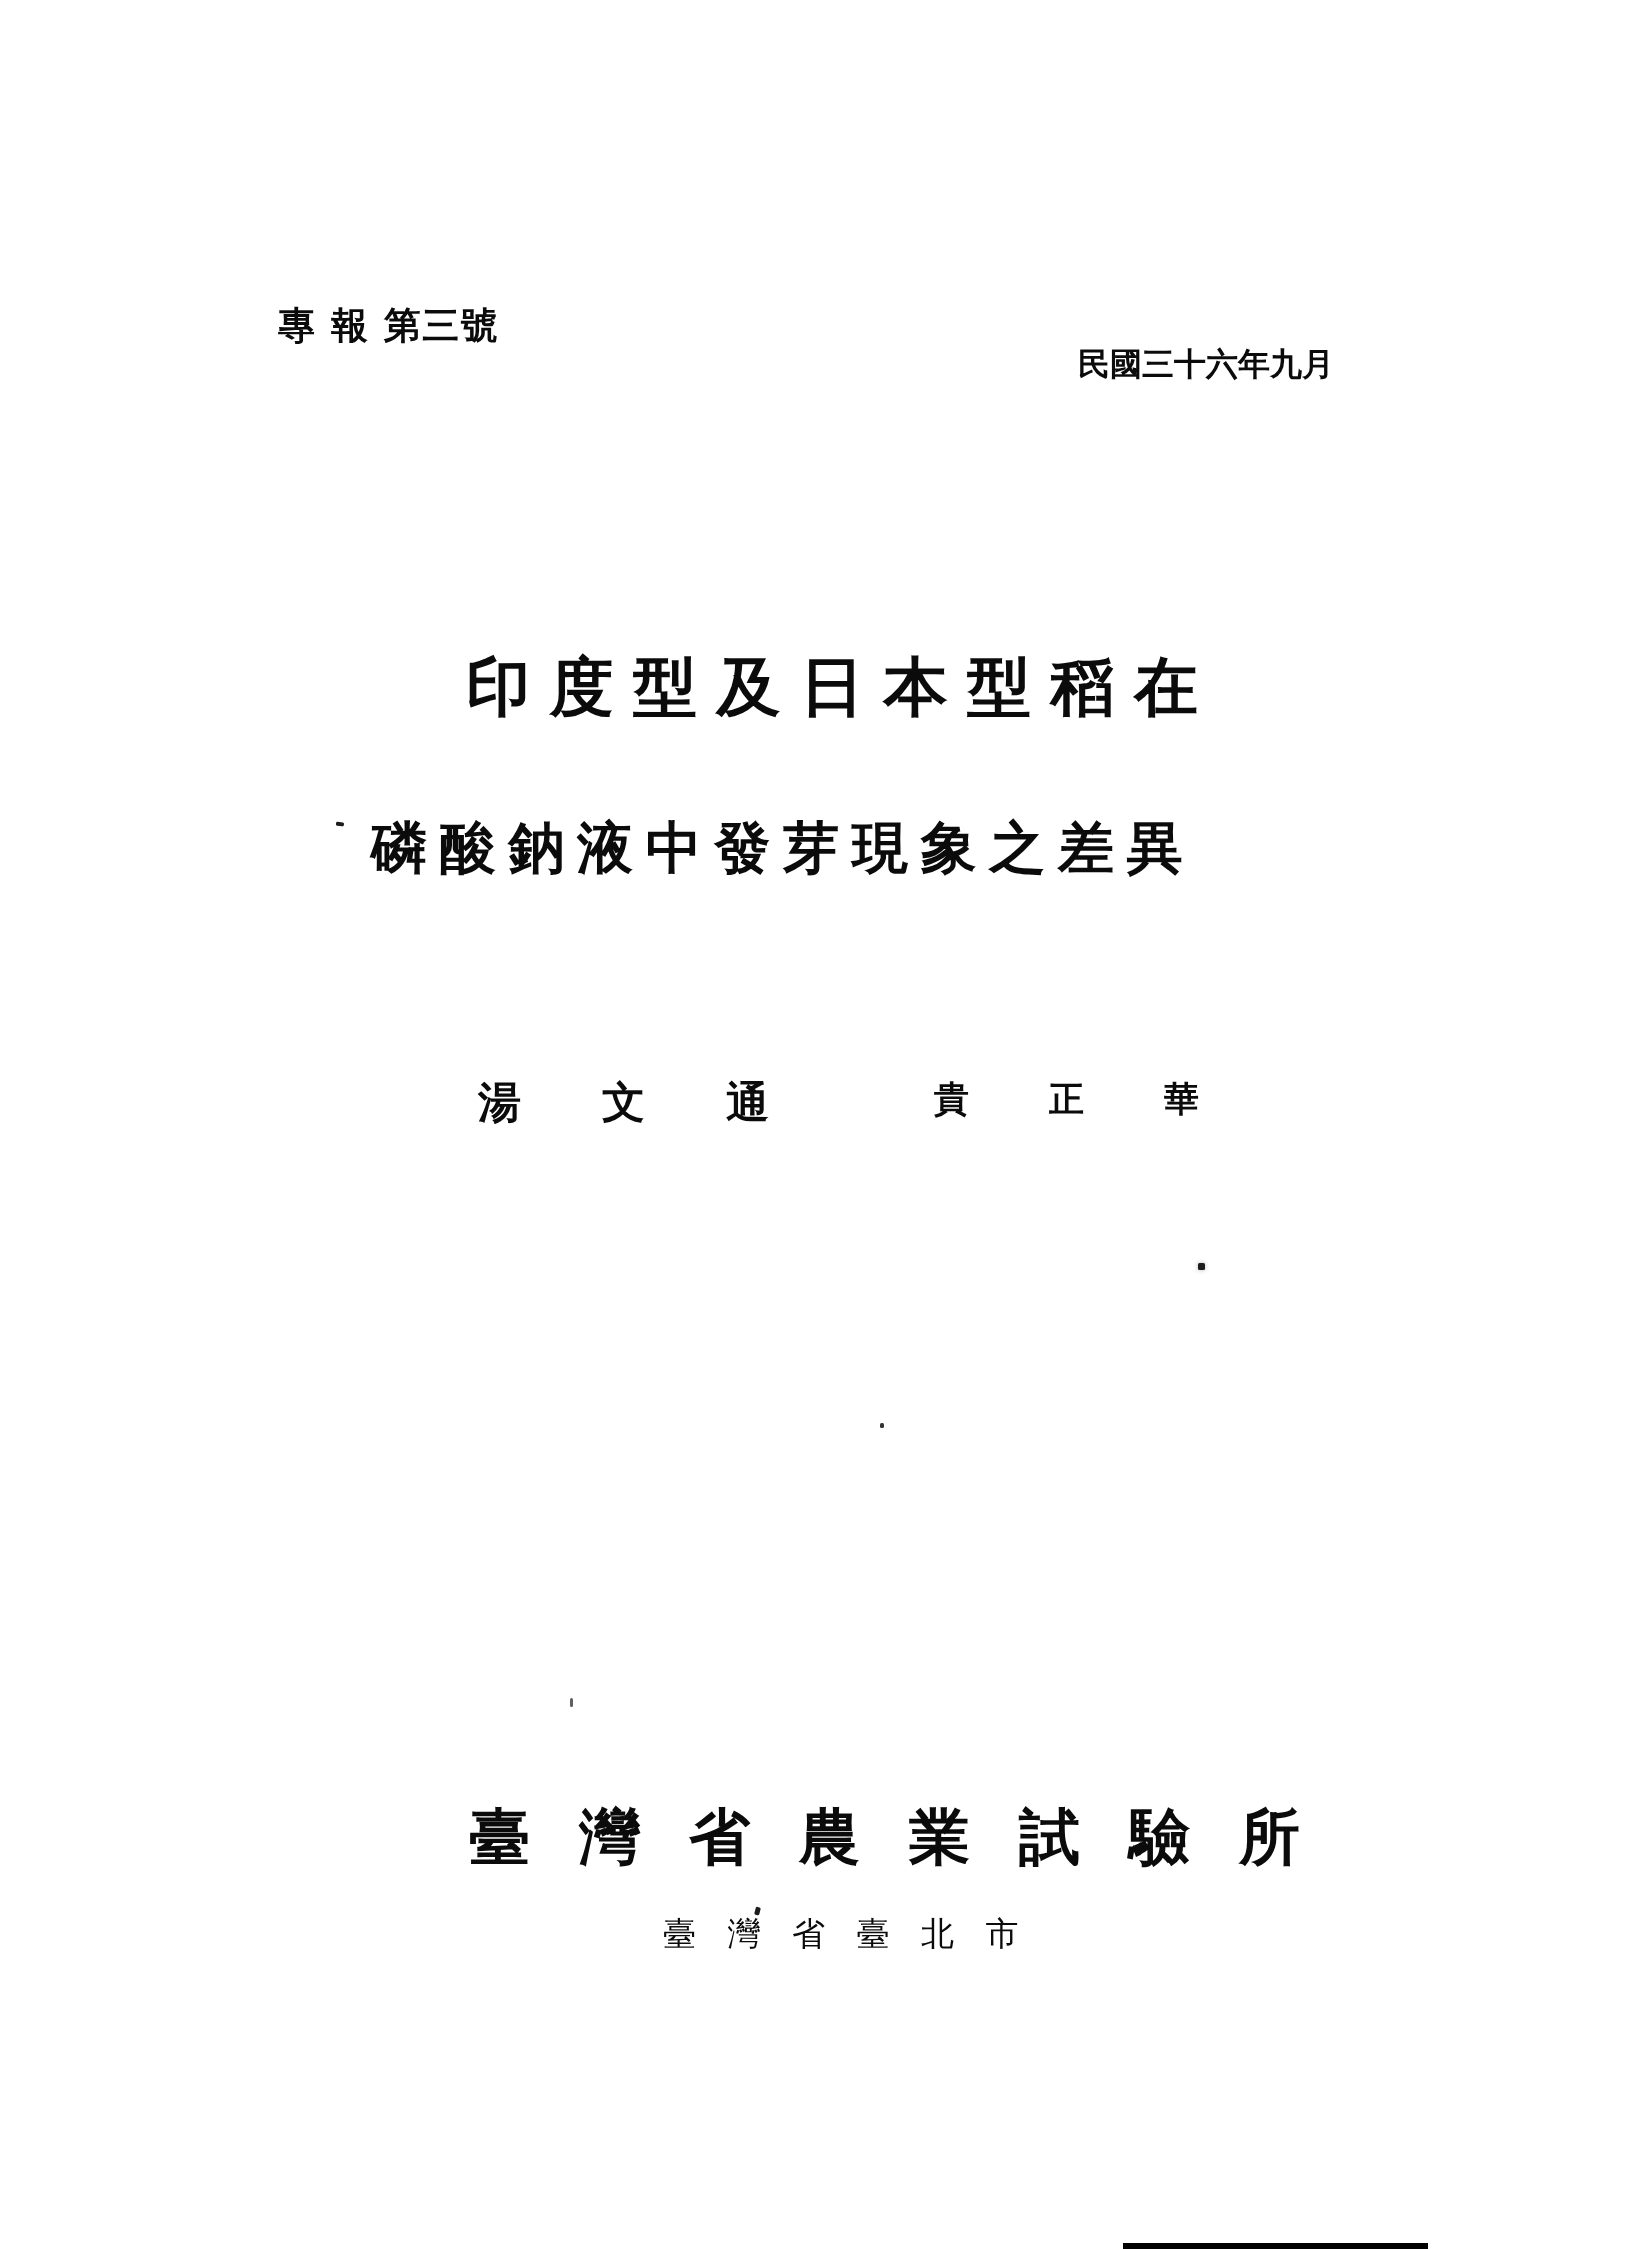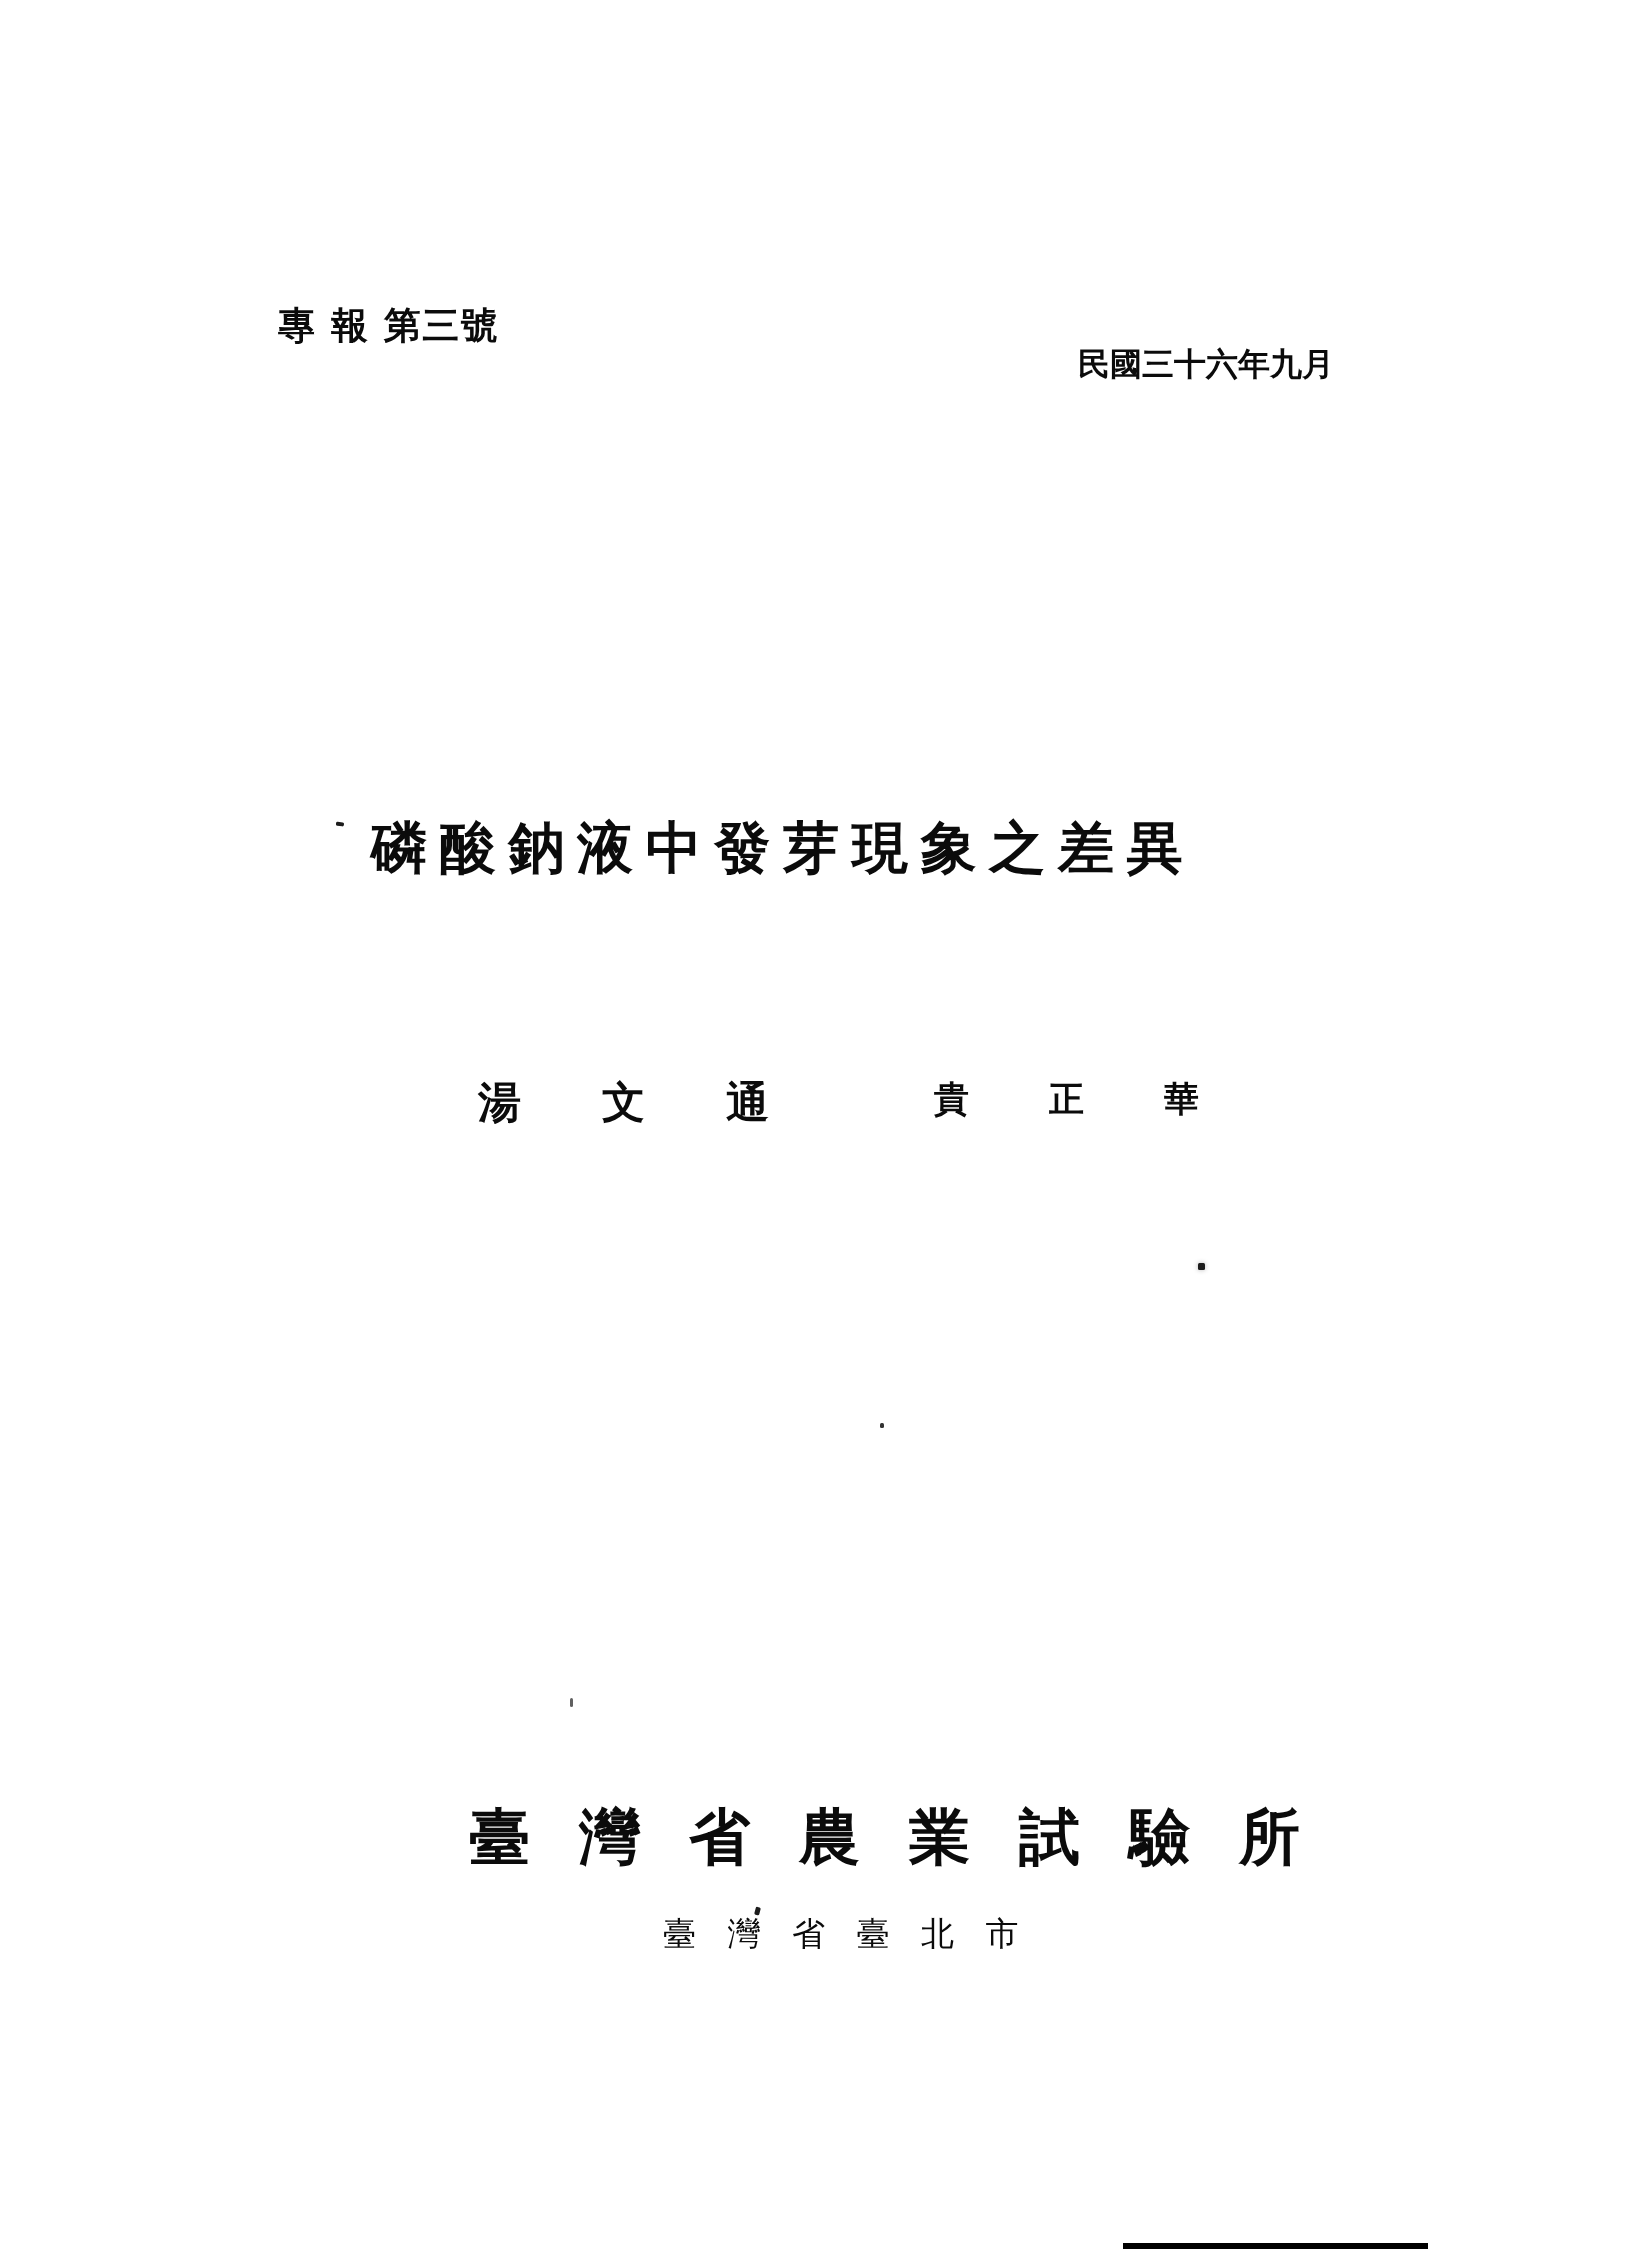--- a/index.html
+++ b/index.html
@@ -92,20 +92,21 @@
 </style>
 </head>
 <body>
 
 <div id="page">
 
   <div class="txt hdr-left">專 報 第三號</div>
 
   <div class="txt hdr-right">民國三十六年九月</div>
 
+  <div class="txt title-1">印度型及日本型稻在</div>
 
   <div class="txt title-2">磷酸鈉液中發芽現象之差異</div>
 
   <div class="txt author-1">湯文通</div>
 
   <div class="txt author-2">貴正華</div>
 
   <div class="txt publisher">臺灣省農業試驗所</div>
 
   <div class="txt address">臺灣省臺北市</div>

